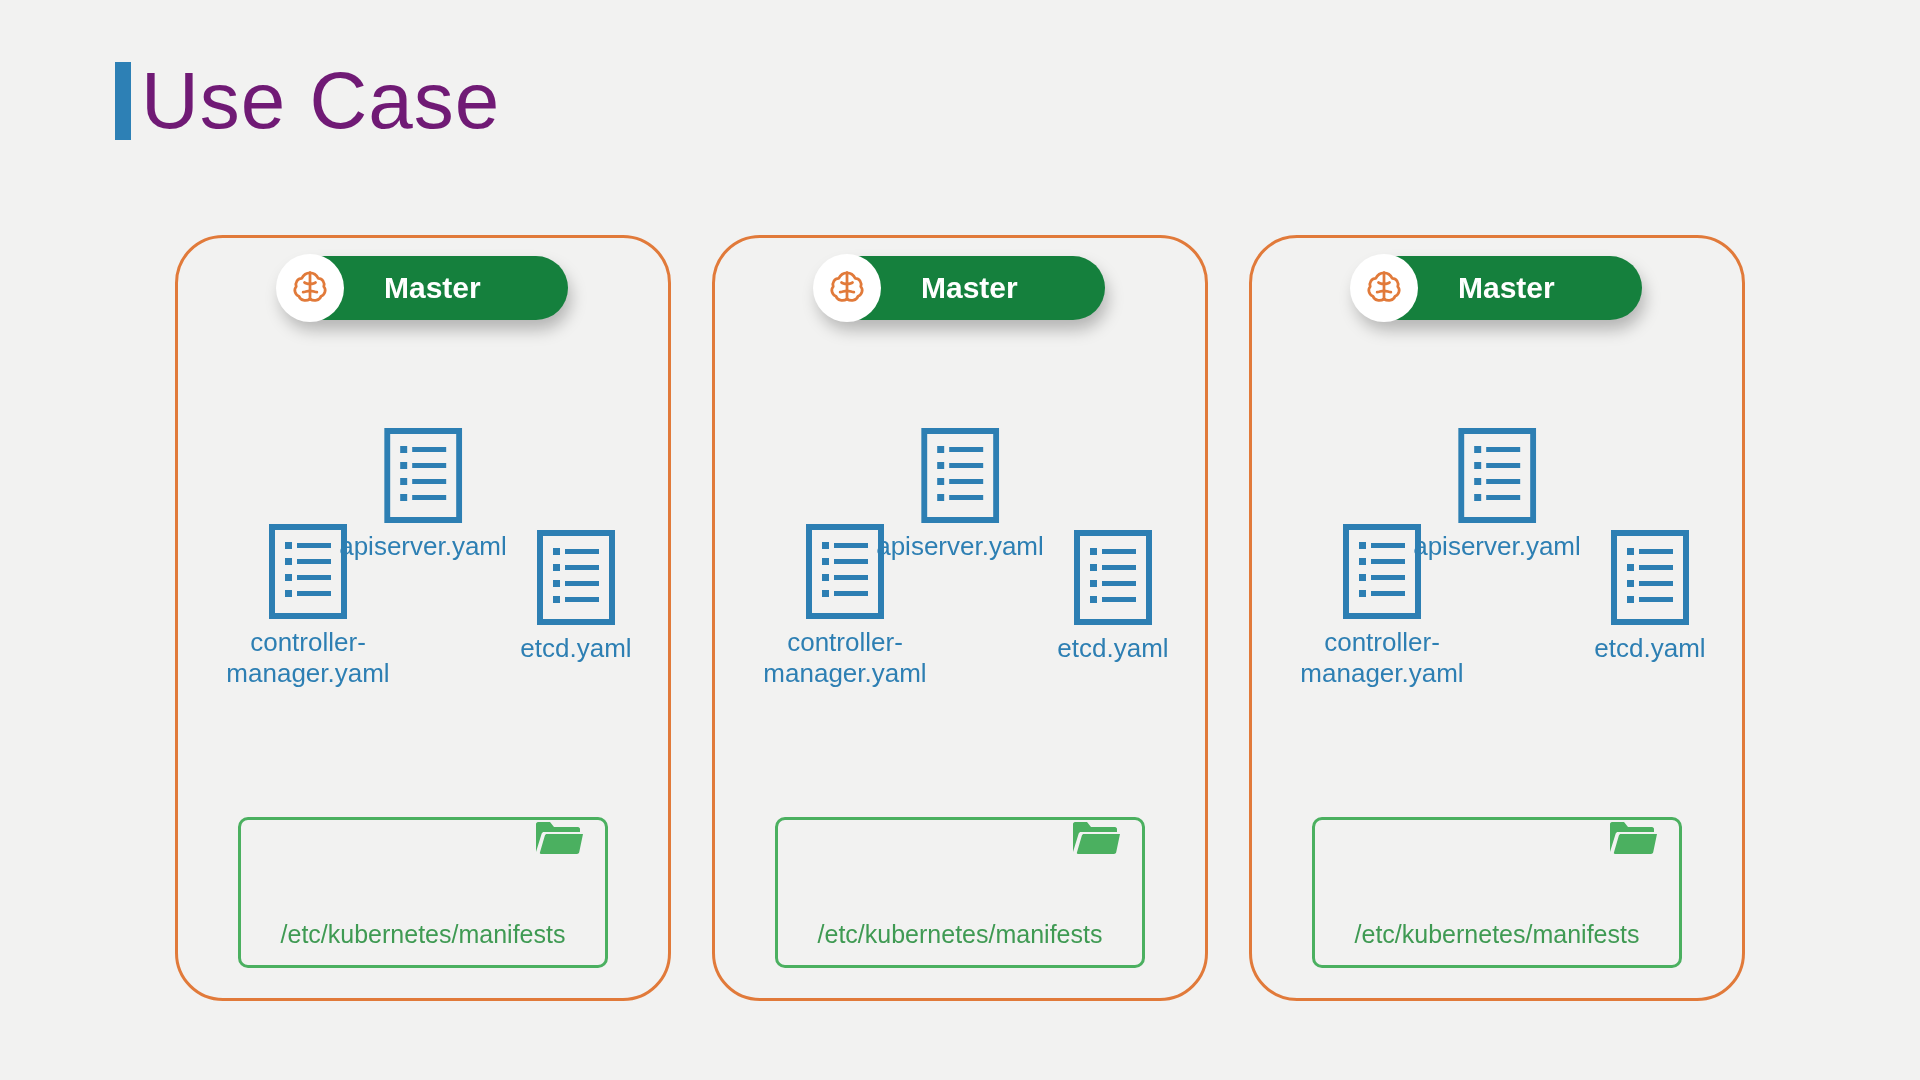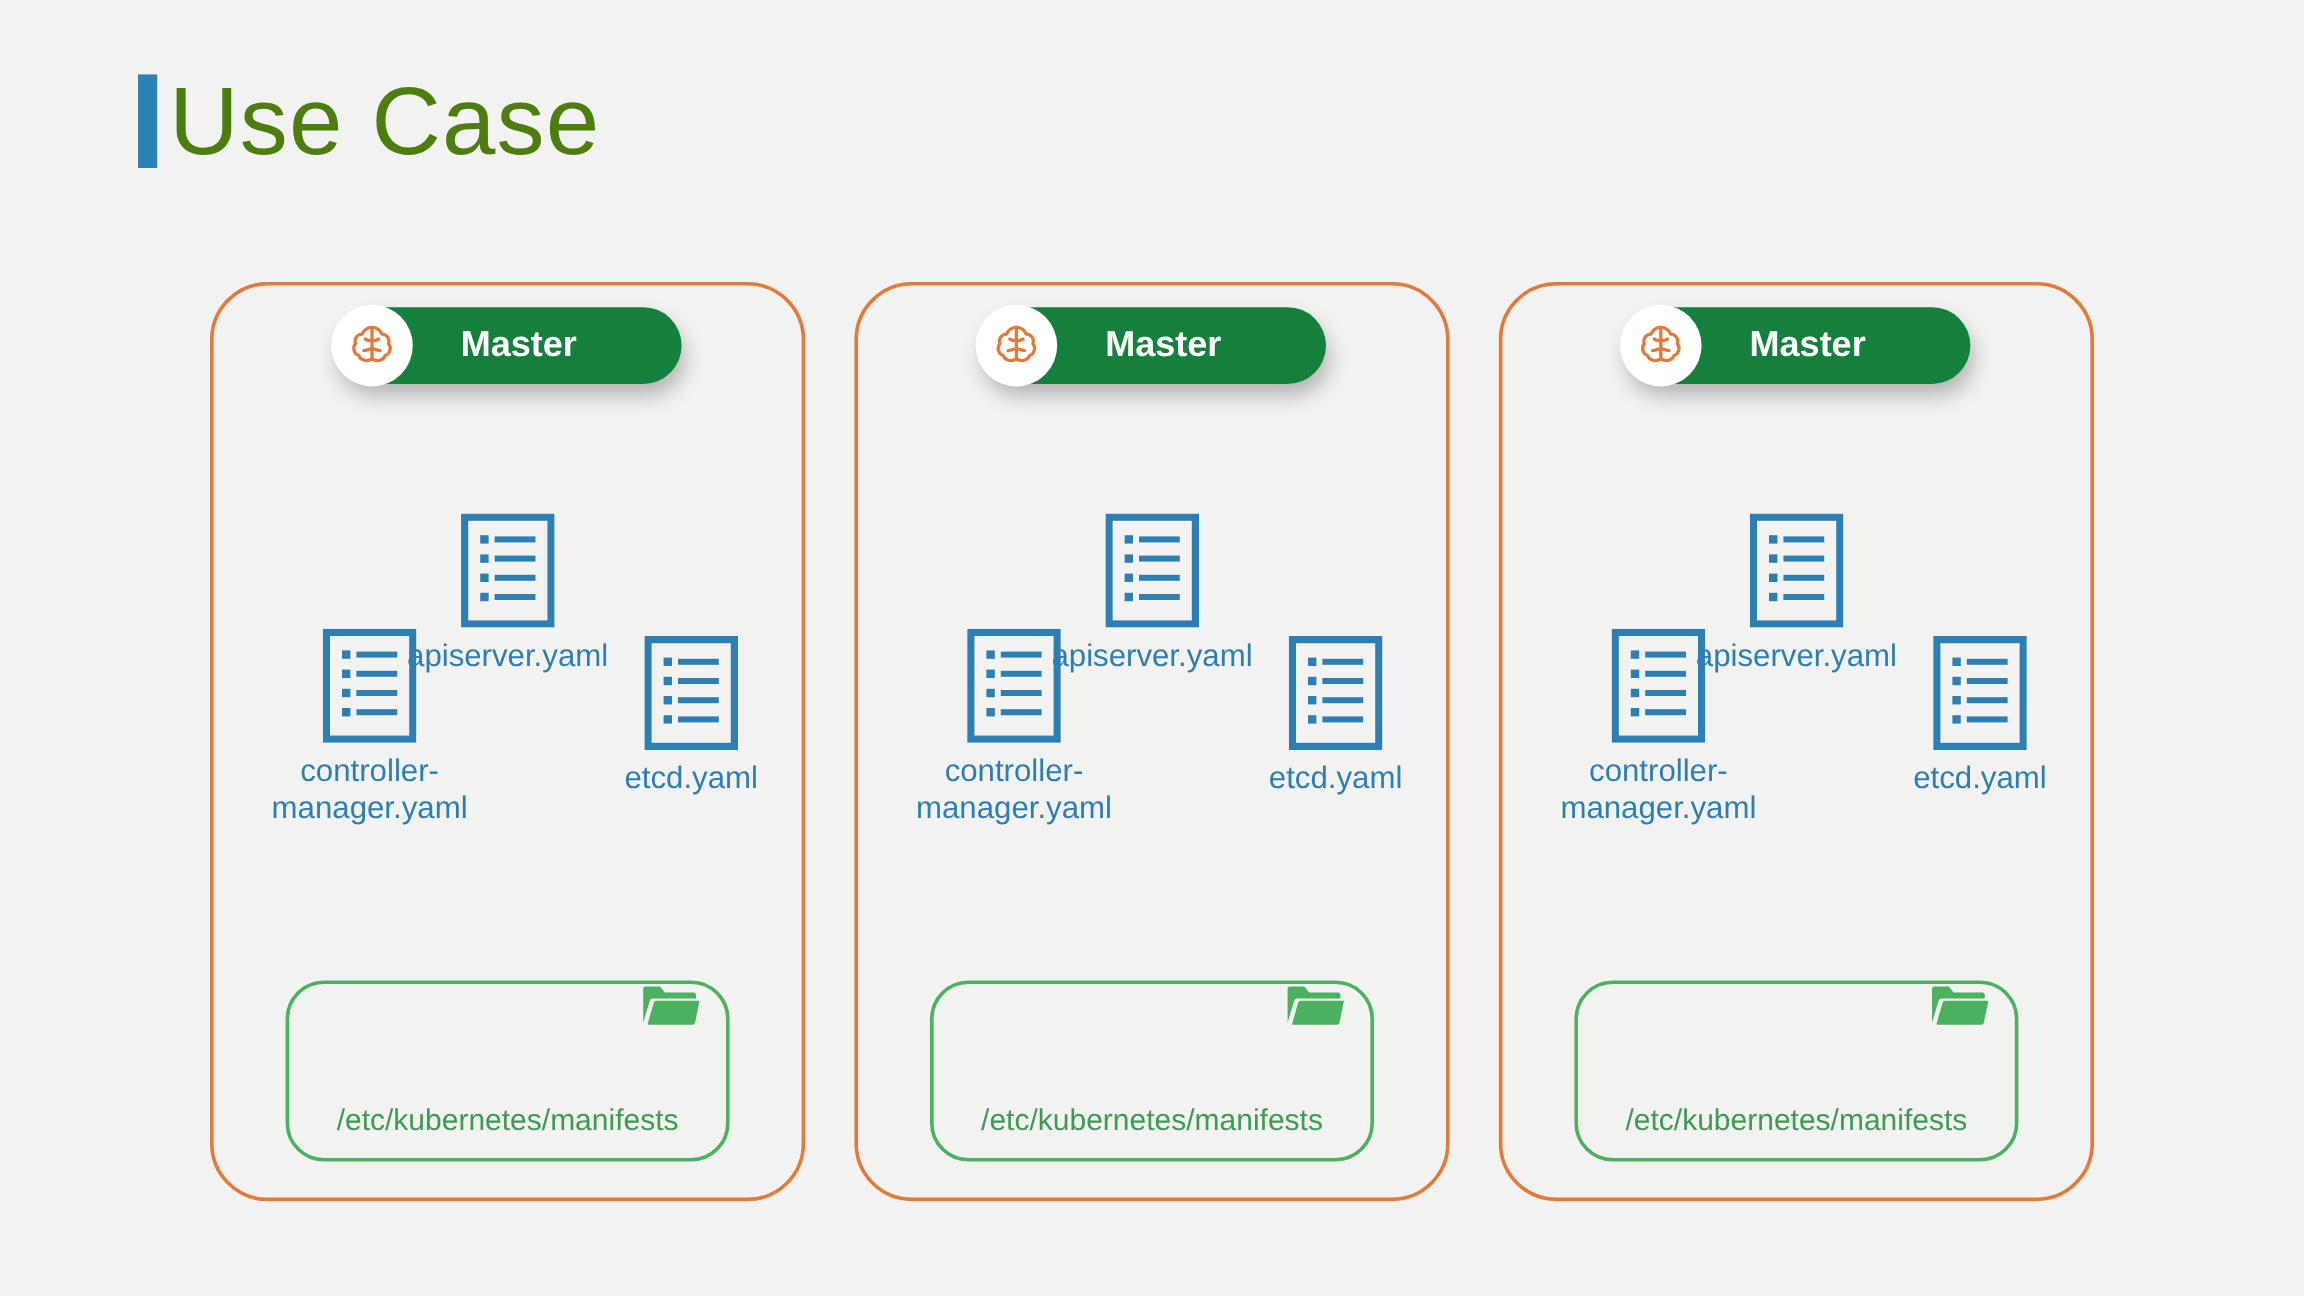--- a/index.html
+++ b/index.html
@@ -28,21 +28,21 @@
   }
   .title-bar {
     width: 16px;
     height: 78px;
     background: #2d80b5;
     margin-right: 10px;
   }
   .title-text {
     font-size: 80px;
     font-weight: 400;
-    color: #4d7c0f;
+    color: #701a75;
     letter-spacing: 1px;
   }
 
   
   .cards {
     position: absolute;
     top: 235px;
     left: 175px;
     right: 175px;
     display: flex;
@@ -119,21 +119,21 @@
   .file.right  { right: 22px; top: 102px; width: 140px; }
 
   
   .folder-box {
     position: absolute;
     left: 60px;
     right: 60px;
     bottom: 30px;
     height: 145px;
     border: 3px solid #4bb060;
-    border-radius: 32px;
+    border-radius: 10px;
     background: transparent;
   }
   .folder-icon {
     position: absolute;
     right: 22px;
     top: -6px;
   }
   .folder-label {
     position: absolute;
     bottom: 16px;

